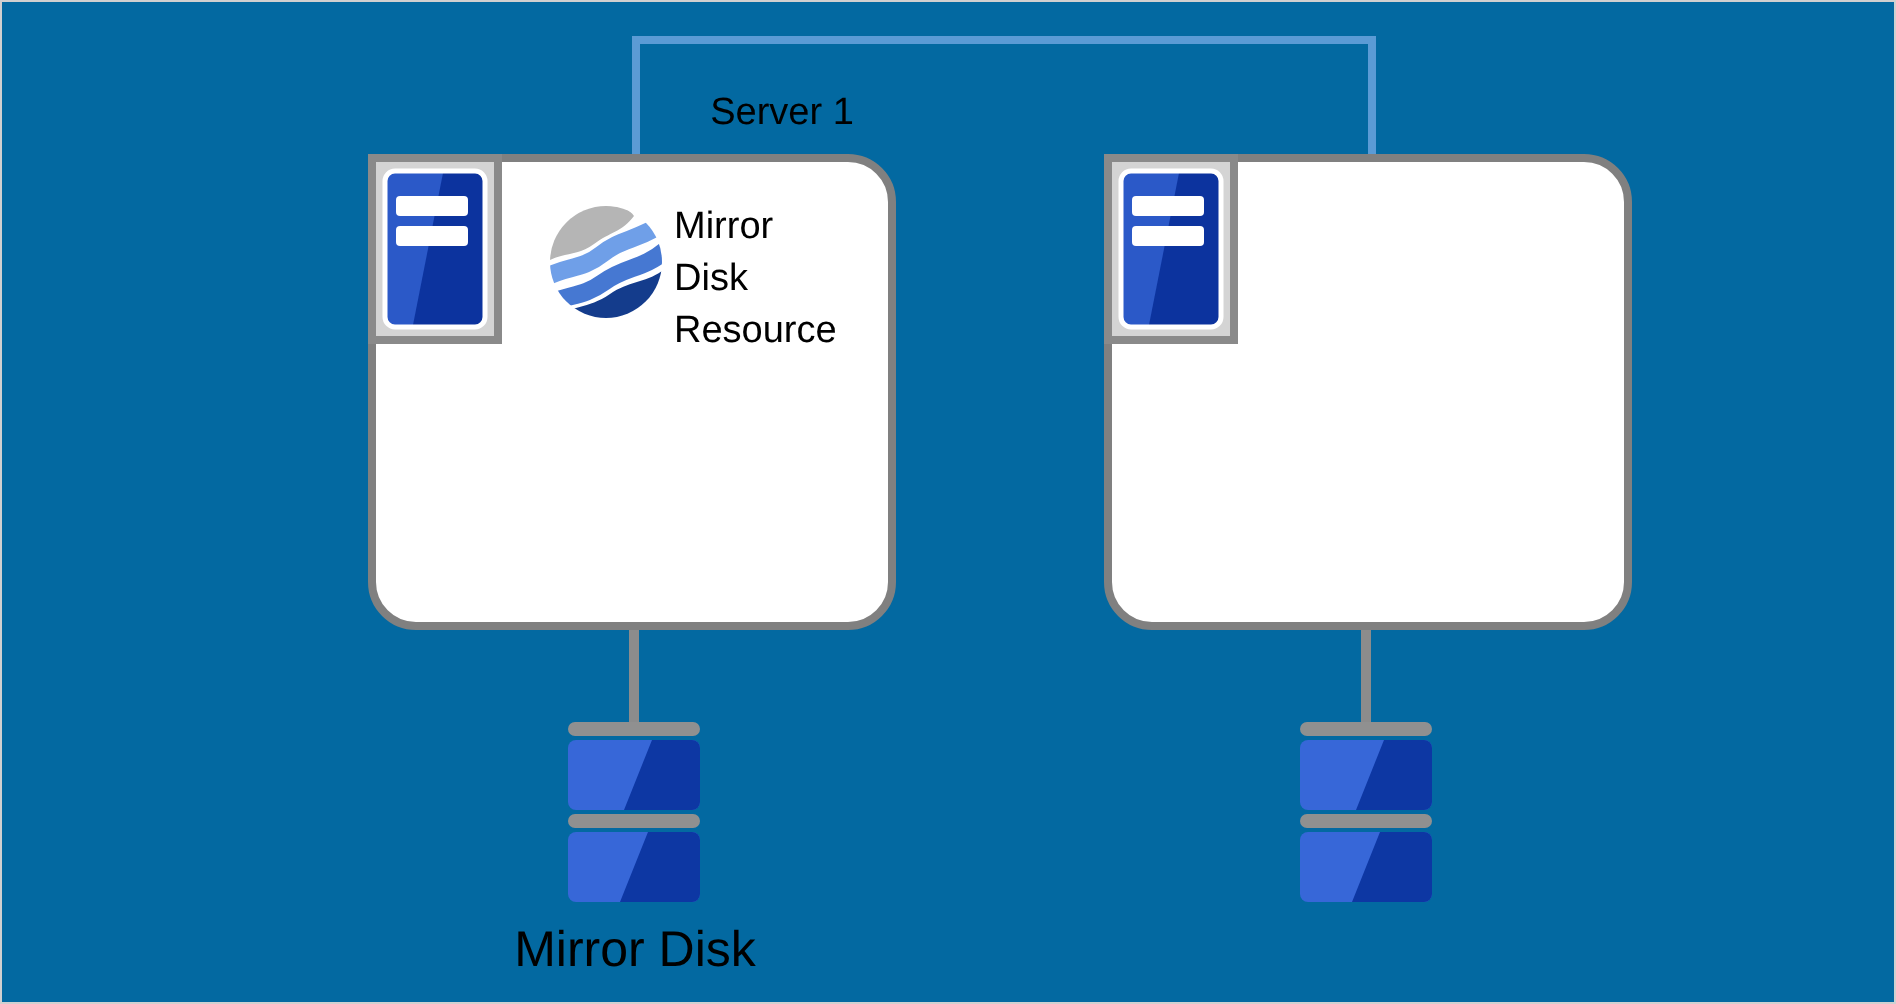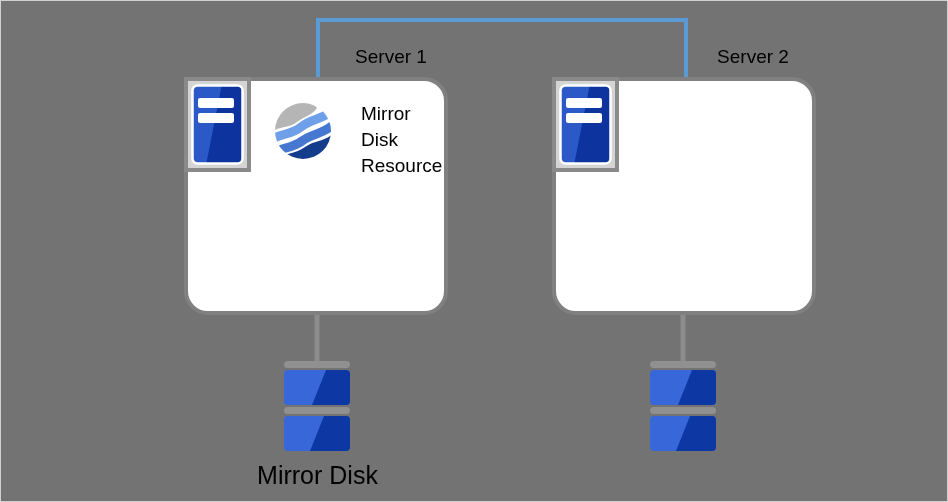--- a/index.html
+++ b/index.html
@@ -1,20 +1,20 @@
 <!DOCTYPE html>
 <html style="--connector-blue: #5b9bd5; --wire-gray: #8c8c8c; --box-border-gray: #808080; --icon-frame-border: #8a8a8a; --icon-frame-fill: #d4d4d4; --tower-blue-light: #2b59c8; --tower-blue-dark: #0c339e; --disk-blue-light: #3767d8; --disk-blue-dark: #0d37a3; --disk-gray: #909090; --sphere-gray: #b5b5b5; --sphere-blue-light: #6f9fe8; --sphere-blue-mid: #4678d2; --sphere-blue-dark: #143c8c; --text-color: #000000; --page-border: #d0d0d0;"><head>
 <meta charset="utf-8">
 <style>
   html,body{margin:0;padding:0;background:#ffffff;}
   .stage{
     position:relative;
     width:946px;height:500px;
     border:1px solid var(--page-border,#d0d0d0);
-    background:#737373;
+    background:#0369a1;
     font-family:"Liberation Sans", sans-serif;
     color:var(--text-color,#000000);
     overflow:hidden;
   }
   .wires{position:absolute;left:0;top:0;pointer-events:none;}
   .blue-wire{fill:none;stroke:var(--connector-blue,#5b9bd5);stroke-width:4;}
   .gray-wire{fill:none;stroke:var(--wire-gray,#8c8c8c);stroke-width:5;}
 
   .srv-label{
     position:absolute;top:45px;width:120px;
@@ -35,21 +35,21 @@
   .tower-light{fill:var(--tower-blue-light,#2b59c8);}
   .tower-dark{fill:var(--tower-blue-dark,#0c339e);}
 
   .sphere{position:absolute;}
   .sphere-gray-band{fill:var(--sphere-gray,#b5b5b5);}
   .sphere-band-light{fill:none;stroke:var(--sphere-blue-light,#6f9fe8);stroke-width:9;}
   .sphere-band-mid{fill:none;stroke:var(--sphere-blue-mid,#4678d2);stroke-width:9;}
   .sphere-bottom{fill:var(--sphere-blue-dark,#143c8c);}
 
   .resource-label{
-    position:absolute;left:360px;top:100px;
+    position:absolute;left:336px;top:100px;
     font-size:19px;line-height:26px;
     white-space:pre-line;
   }
   .disk{position:absolute;top:355px;}
   .disk-gray{fill:var(--disk-gray,#909090);}
   .disk-light{fill:var(--disk-blue-light,#3767d8);}
   .disk-dark{fill:var(--disk-blue-dark,#0d37a3);}
   .disk-label{
     position:absolute;left:246px;top:460px;width:141px;
     text-align:center;font-size:25px;
@@ -60,21 +60,20 @@
 
 <div class="stage">
 
   <svg class="wires" width="946" height="500" viewBox="0 0 946 500">
     <polyline class="blue-wire" points="317,78 317,19 685,19 685,78"></polyline>
     <line class="gray-wire" x1="316" y1="308" x2="316" y2="362"></line>
     <line class="gray-wire" x1="682" y1="308" x2="682" y2="362"></line>
   </svg>
 
   <div class="srv-label" style="left:330px">Server 1</div>
-  <div class="srv-label" style="left:692px">Server 2</div>
 
   <div class="server-box" style="left:183px"></div>
   <div class="server-box" style="left:551px"></div>
 
   <div class="tower-frame" style="left:183px">
     <svg width="53" height="81" viewBox="0 0 53 81">
       <defs>
           <clipPath id="tw1">
             <rect x="1.5" y="1.5" width="50" height="78" rx="5"></rect>
           </clipPath>

